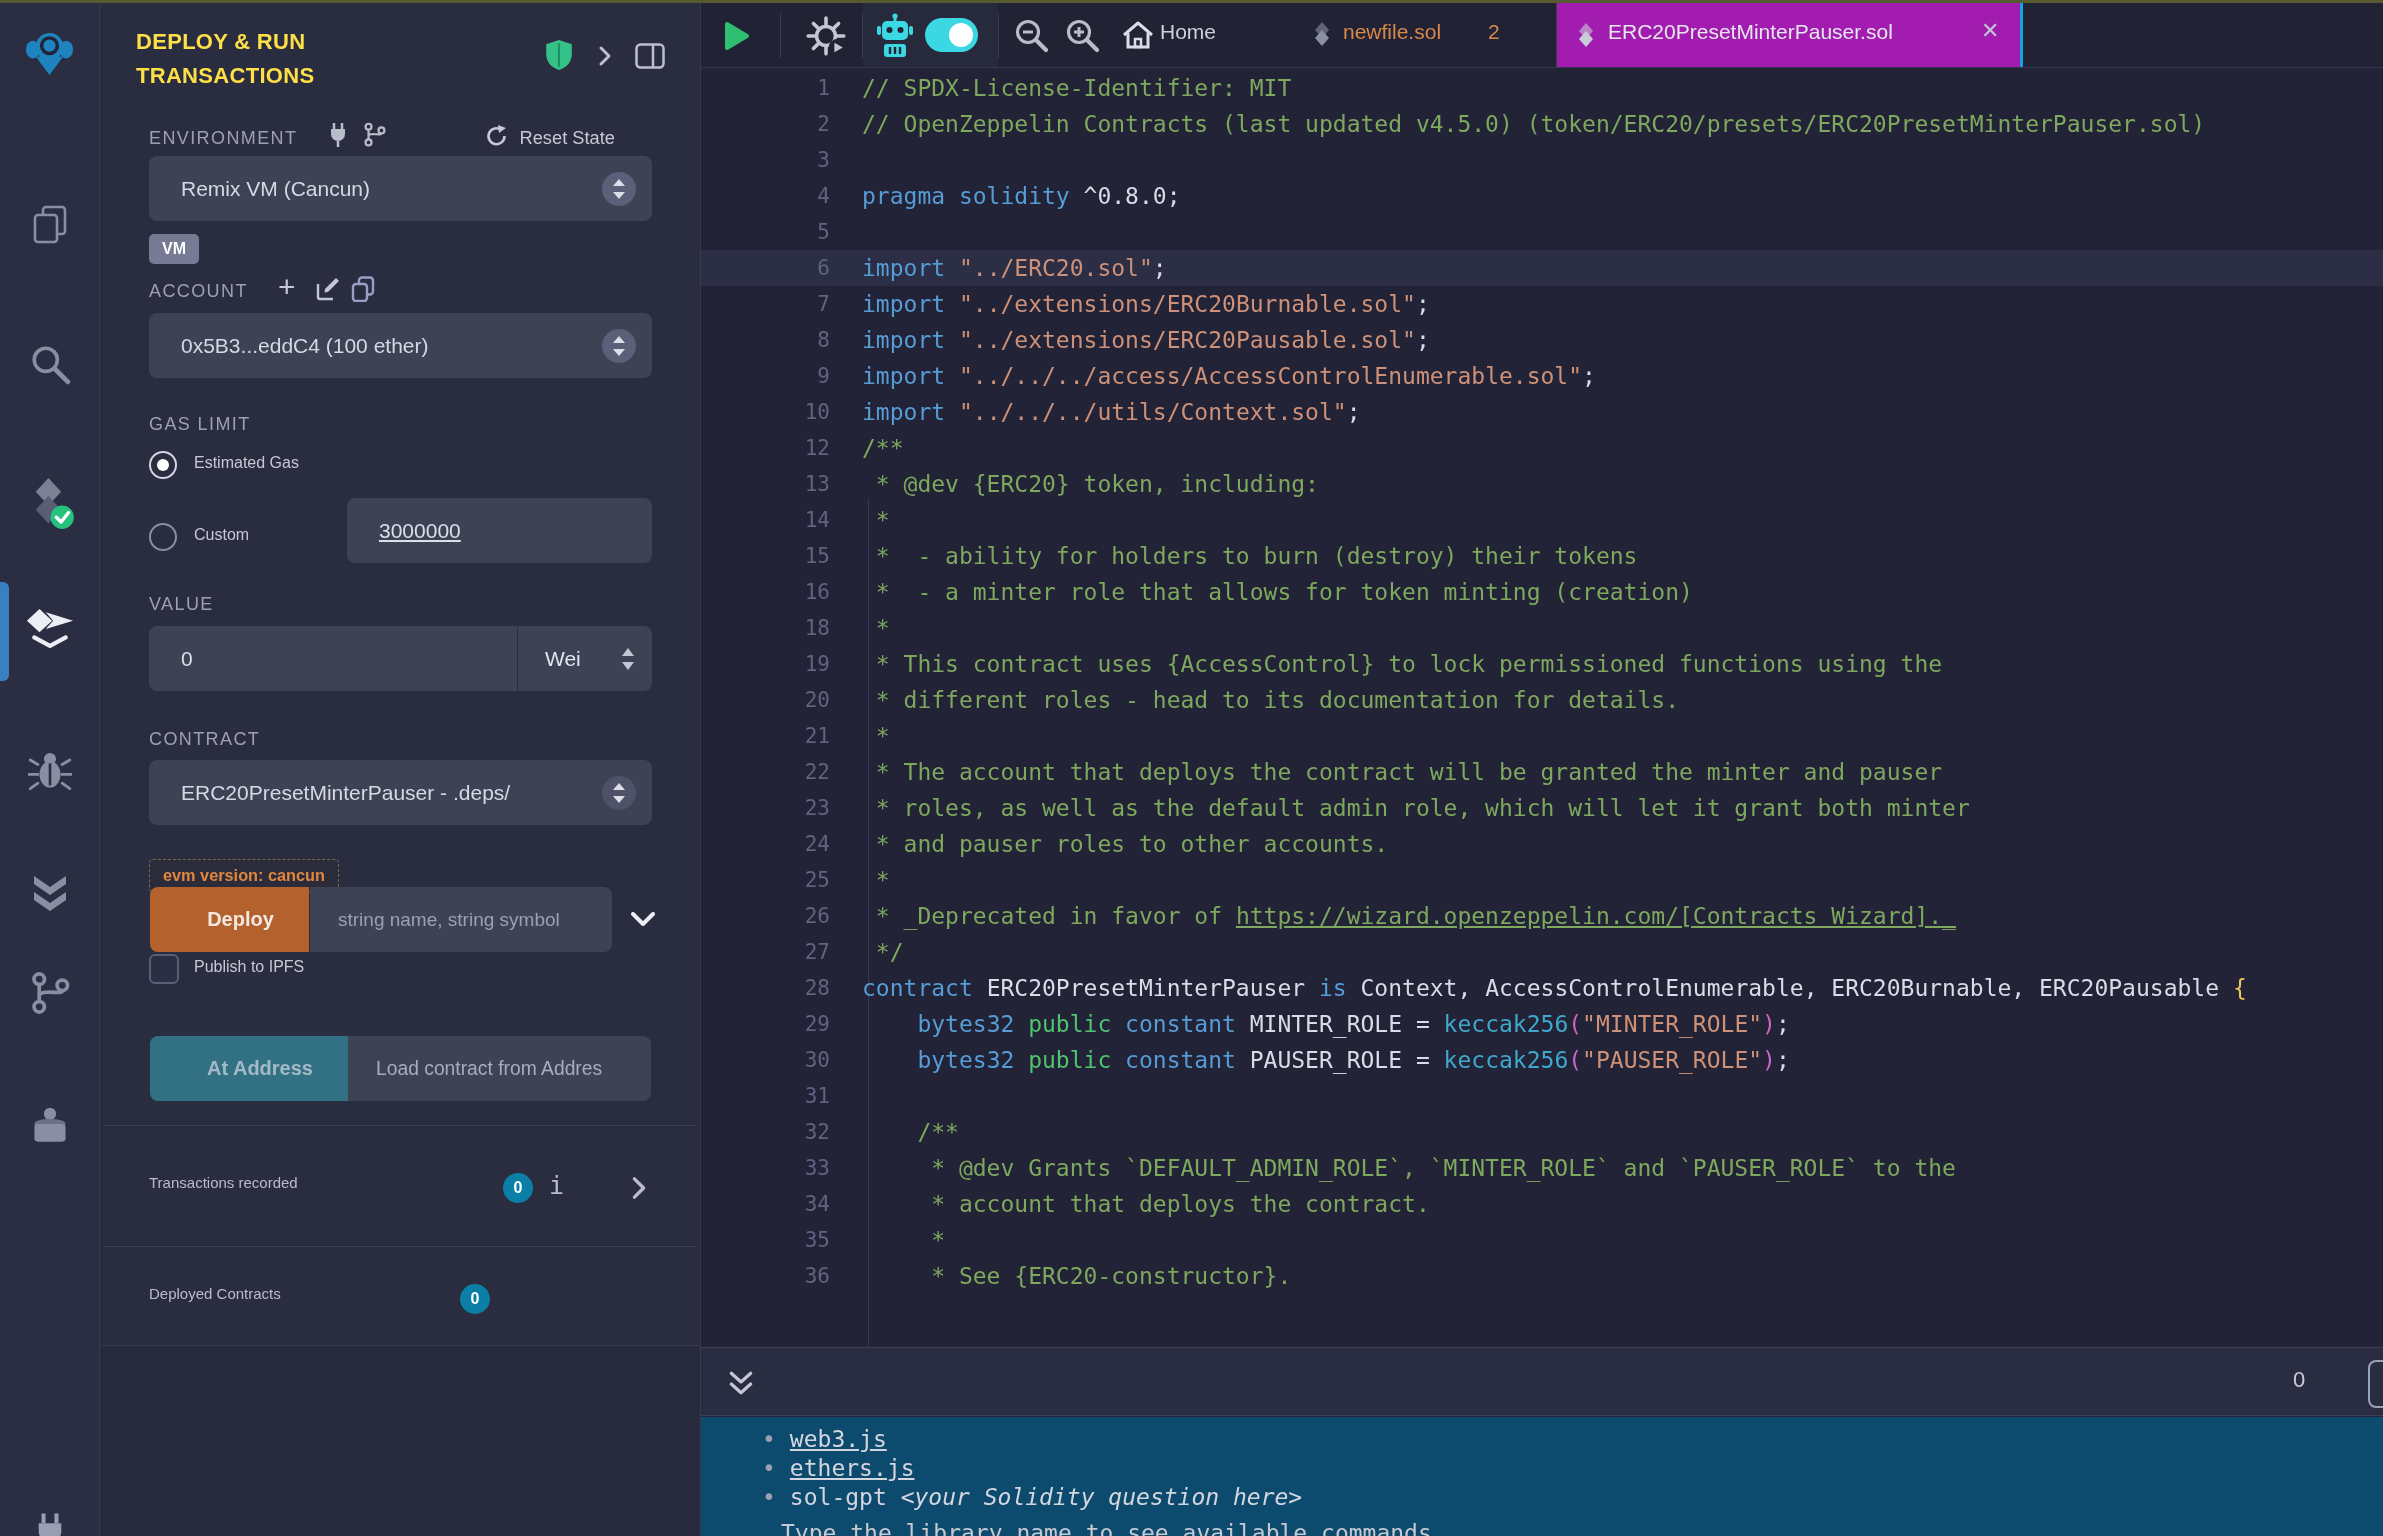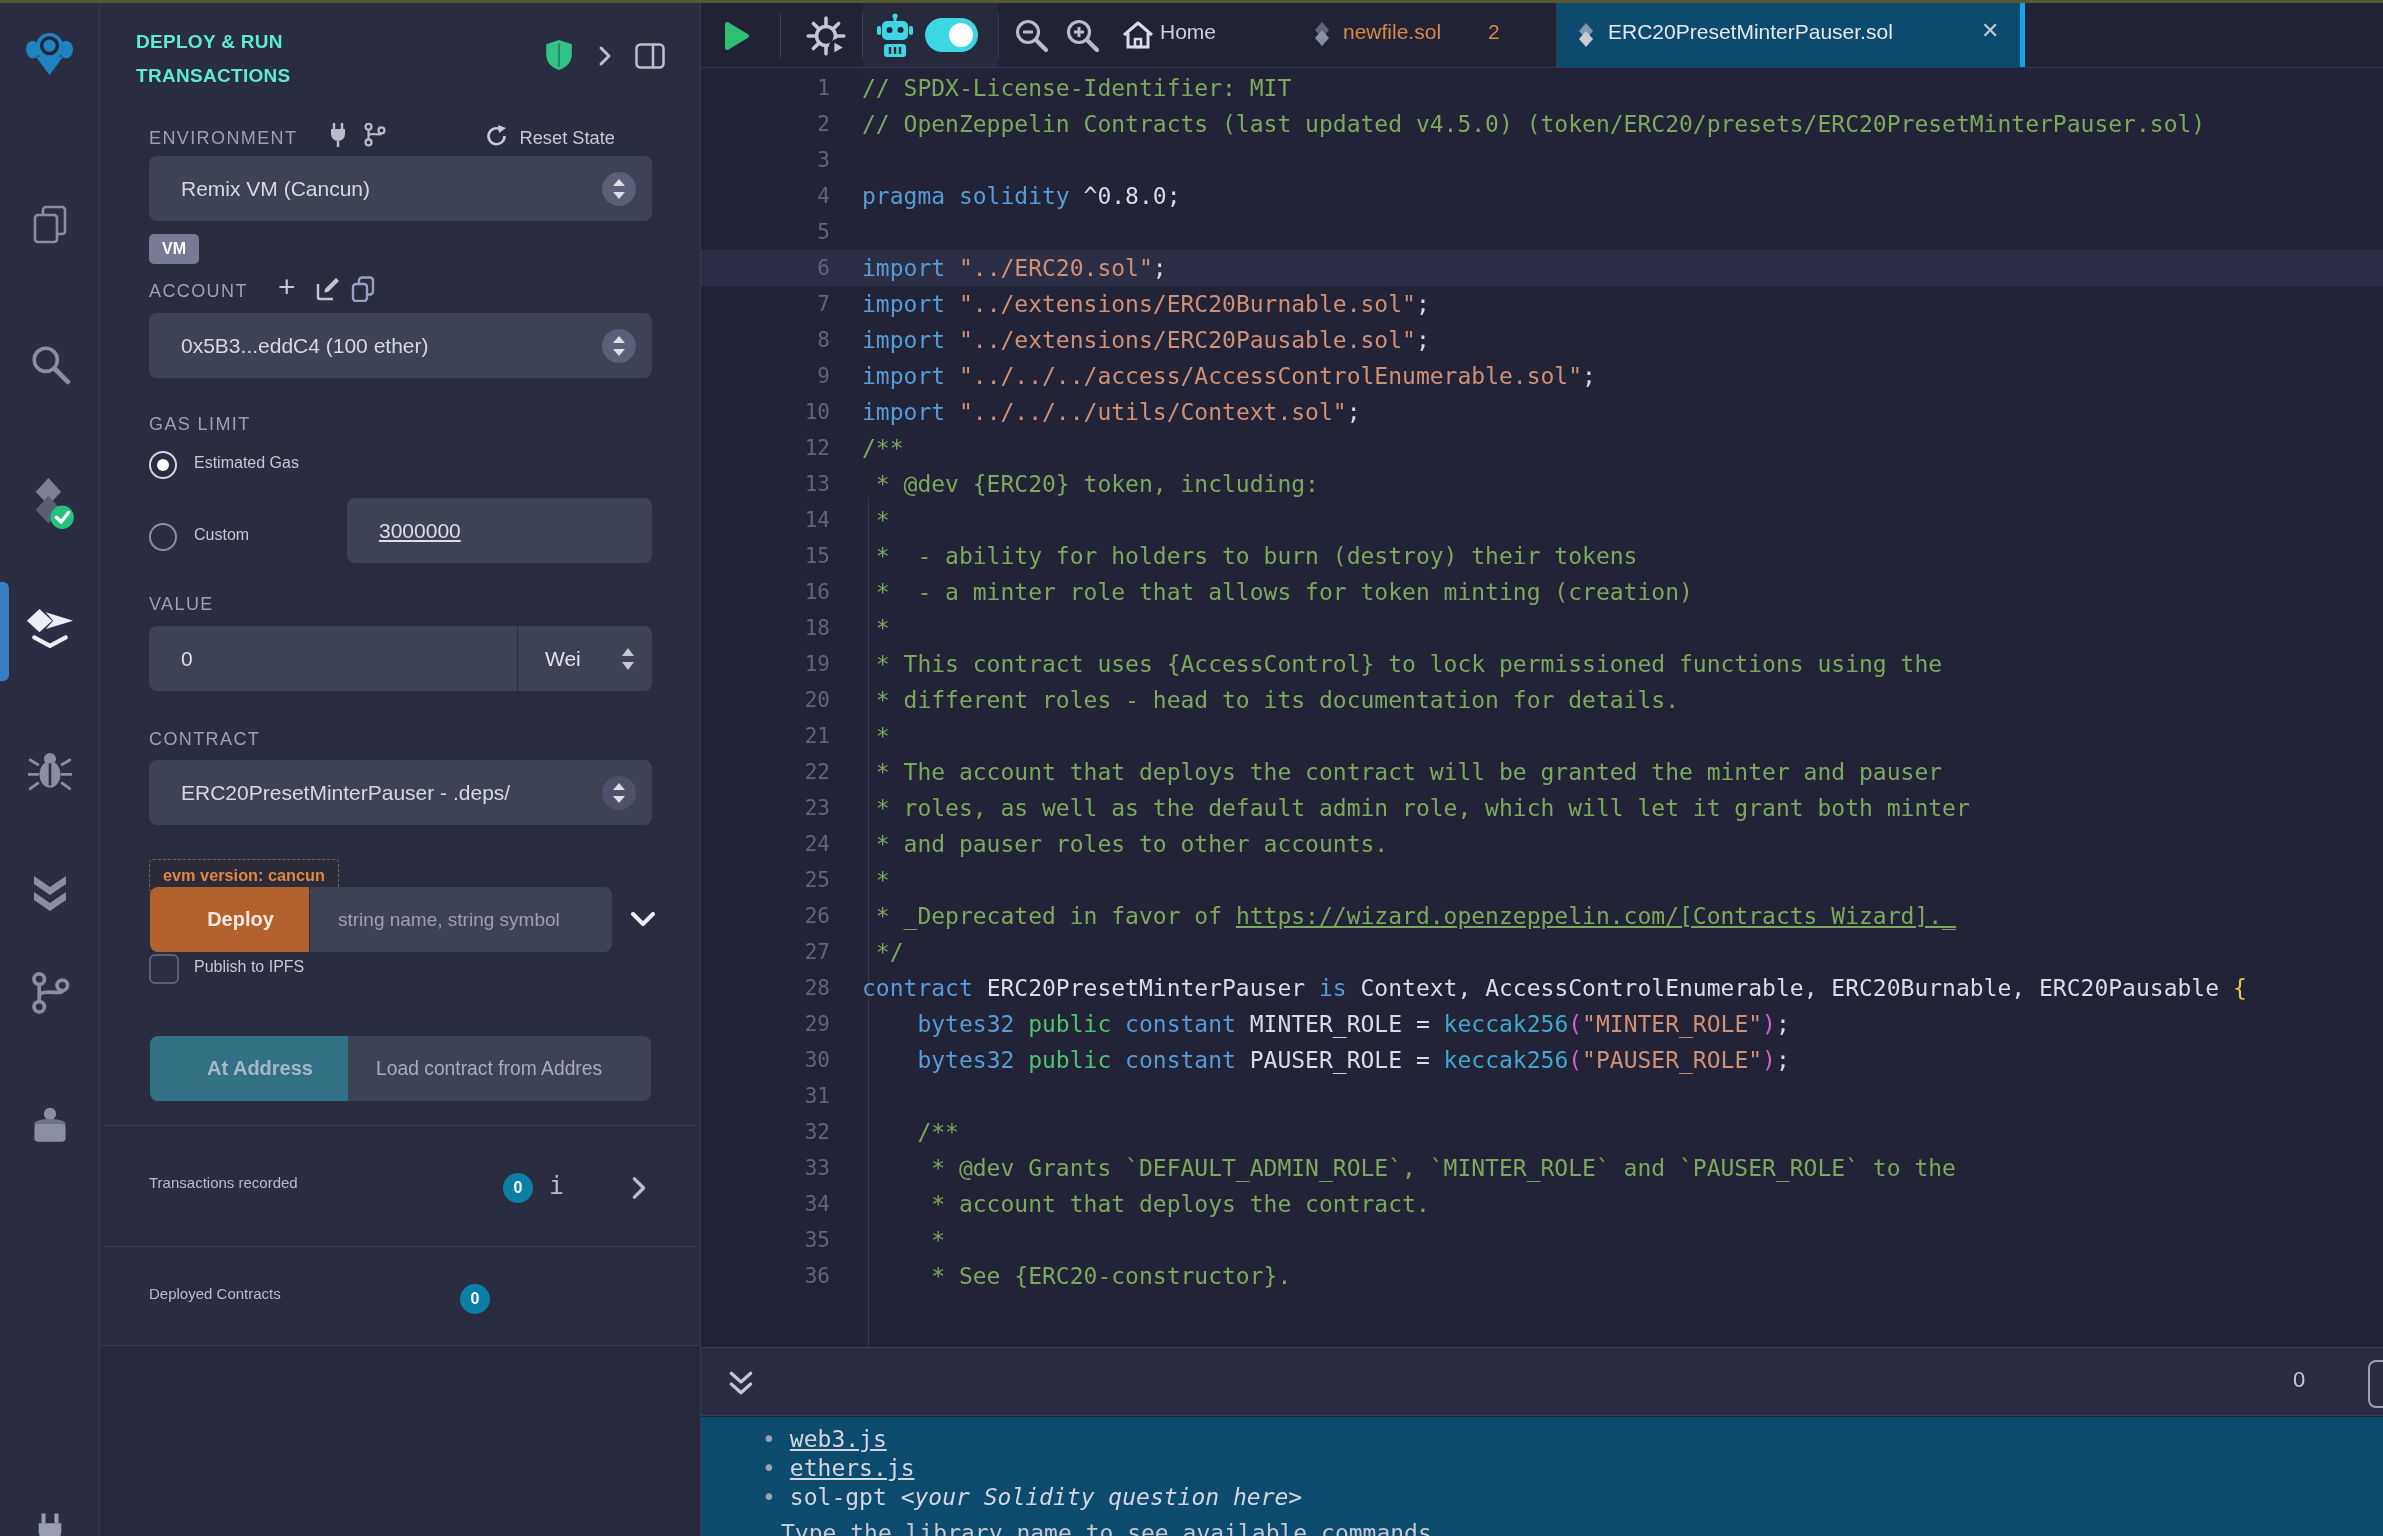--- a/index.html
+++ b/index.html
@@ -13,21 +13,21 @@
   
   .topline{position:absolute;top:0;left:0;width:2384px;height:3px;background:#565a31;z-index:30;}
 
   
   .iconbar{position:absolute;top:3px;left:0;width:99px;height:1534px;background:#2b2e42;border-right:1px solid #383b50;z-index:5;}
   .ib{position:absolute;left:0;width:99px;display:flex;justify-content:center;cursor:pointer;}
   .active-pill{position:absolute;left:0;top:579px;width:9px;height:99px;background:#3a7fc1;border-radius:0 6px 6px 0;}
 
   
   .sidepanel{position:absolute;top:3px;left:100px;width:600px;height:1534px;background:#2a2c3f;border-right:1px solid #383b50;z-index:4;}
-  .p-title{position:absolute;top:22px;left:36px;width:297px;font-size:19px;line-height:34px;font-weight:bold;color:#5eead4;letter-spacing:0.3px;}
+  .p-title{position:absolute;top:22px;left:36px;width:297px;font-size:22px;line-height:34px;font-weight:bold;color:#fde047;letter-spacing:0.3px;}
   .lbl{font-size:18px;color:#9da0b3;letter-spacing:1.4px;}
   .selectbox{position:absolute;left:49px;width:503px;height:65px;background:#3e4255;border-radius:8px;cursor:pointer;}
   .selectbox .sval{position:absolute;left:32px;top:0;height:65px;line-height:65px;font-size:21px;color:#d6d8e3;white-space:nowrap;overflow:hidden;max-width:426px;}
   .spin{position:absolute;right:16px;top:16px;}
   .vm-badge{position:absolute;left:49px;top:231px;width:50px;height:30px;background:#767a93;border-radius:5px;color:#fff;font-size:16px;font-weight:bold;text-align:center;line-height:30px;}
   .radio{position:absolute;width:28px;height:28px;border-radius:50%;box-sizing:border-box;}
   .radio.sel{border:2px solid #d3d6e2;}
   .radio.sel::after{content:"";position:absolute;left:6px;top:6px;width:12px;height:12px;border-radius:50%;background:#fff;}
   .radio.unsel{border:2px solid #8a8ea4;}
   .rlabel{font-size:16px;color:#c6c9d5;}
@@ -48,21 +48,21 @@
   
   .main{position:absolute;top:3px;left:701px;width:1683px;height:1534px;background:#222336;overflow:hidden;z-index:3;}
   .tabbar{position:absolute;top:0;left:0;width:1683px;height:64px;background:#212234;border-bottom:1px solid #343750;}
   .tb-sep{position:absolute;top:10px;width:1px;height:45px;background:#3a3d52;}
   .ai-seg{position:absolute;left:162px;top:0;width:135px;height:64px;background:#272a3d;}
   .toggle{position:absolute;left:224px;top:15px;width:53px;height:34px;background:#3bd8e4;border-radius:17px;cursor:pointer;}
   .toggle .knob{position:absolute;right:5px;top:5px;width:24px;height:24px;border-radius:50%;background:#fff;}
   .home-label{position:absolute;left:459px;top:17px;font-size:21px;color:#ced0dc;cursor:pointer;}
   .tab1-label{position:absolute;left:642px;top:17px;font-size:21px;color:#d8884a;cursor:pointer;}
   .tab1-badge{position:absolute;left:787px;top:17px;font-size:21px;color:#d8884a;}
-  .tab-active{position:absolute;left:855px;top:0;width:463px;height:64px;background:#0c4a6e;border-left:1px solid #383b51;border-right:5px solid #0ea5e9;cursor:pointer;}
+  .tab-active{position:absolute;left:855px;top:0;width:463px;height:64px;background:#a21caf;border-left:1px solid #383b51;border-right:3px solid #0ea5e9;cursor:pointer;}
   .tab-active .t-label{position:absolute;left:51px;top:17px;font-size:21px;color:#e6e7ef;white-space:nowrap;}
   .tab-close{position:absolute;left:424px;top:15px;font-size:22px;color:#c3c6d3;cursor:pointer;}
 
   .editor{position:absolute;top:65px;left:0;width:1683px;height:1279px;overflow:hidden;}
   #code{padding-top:2px;position:relative;}
   .crow{display:flex;height:36px;line-height:36px;font-family:"DejaVu Sans Mono",monospace;font-size:23px;white-space:pre;}
   .crow .ln{width:129px;text-align:right;color:#5f6480;font-size:21px;flex:none;}
   .crow .cd{margin-left:32px;}
   .crow.active{background:#2b2e45;}
   .indent-guide{position:absolute;left:167px;top:430px;width:1px;height:855px;background:#343851;}

